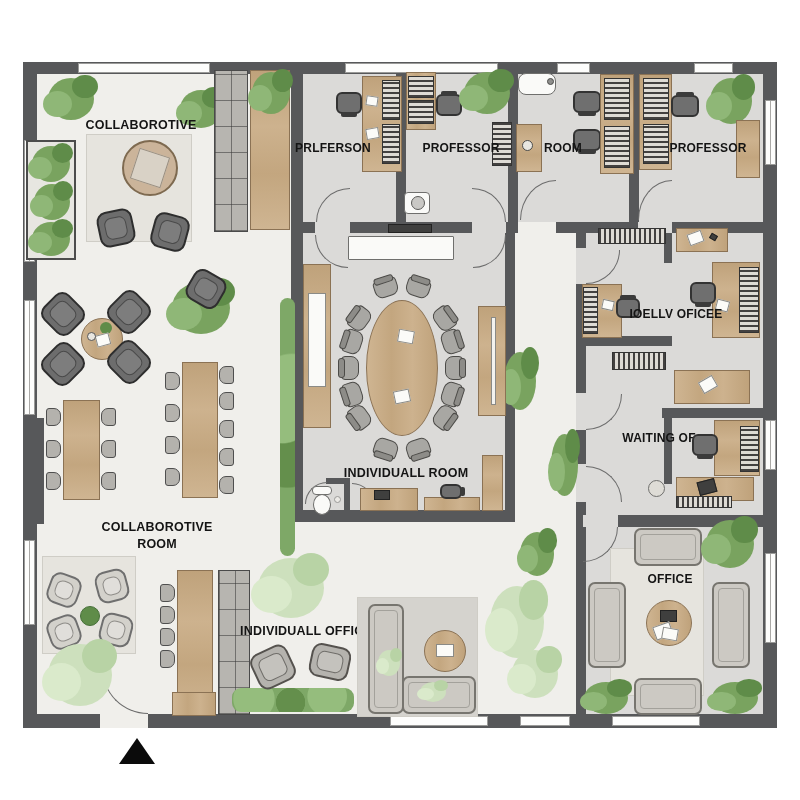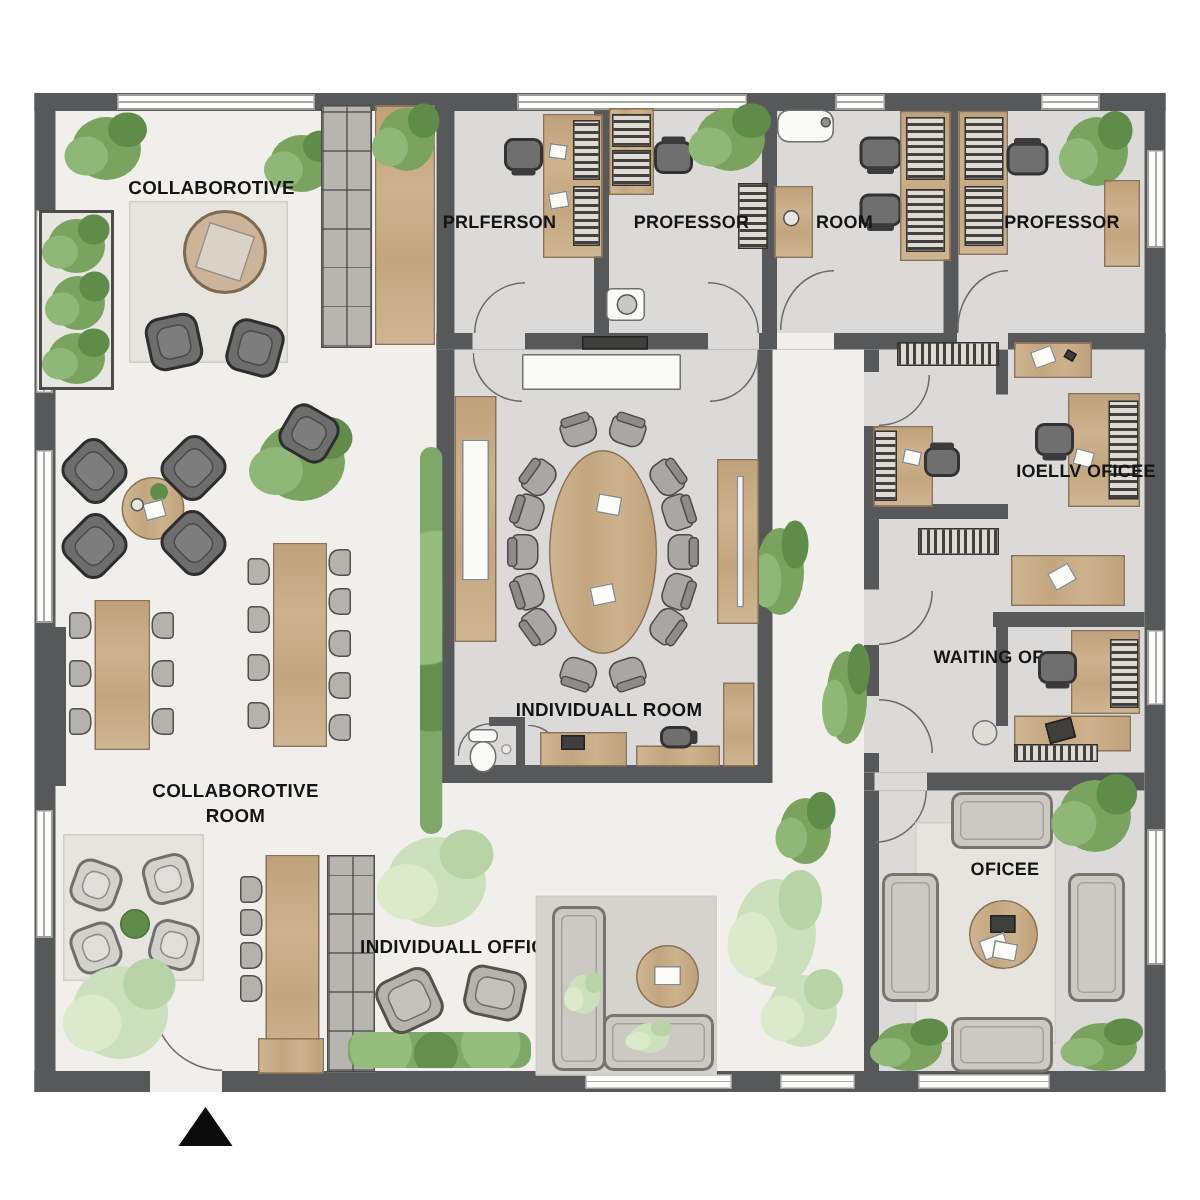--- a/index.html
+++ b/index.html
@@ -312,21 +312,21 @@
 
   <div class="abs wood-v" style="left:582px;top:284px;width:40px;height:54px;"></div>
   <div class="abs shelf" style="left:583px;top:287px;width:15px;height:47px;"></div>
   <div class="abs paper" style="left:602px;top:300px;width:12px;height:10px;transform:rotate(12deg);"></div>
   <div class="abs ochair" style="left:618px;top:296px;width:20px;height:24px;transform:rotate(90deg);"></div>
 
   <div class="abs wood-v" style="left:712px;top:262px;width:48px;height:76px;"></div>
   <div class="abs shelf" style="left:739px;top:267px;width:20px;height:66px;"></div>
   <div class="abs ochair" style="left:692px;top:280px;width:22px;height:26px;transform:rotate(-90deg);"></div>
   <div class="abs paper" style="left:716px;top:300px;width:13px;height:11px;transform:rotate(15deg);"></div>
-  <div class="abs lbl" style="left:676px;top:314px;margin-left:48px;">IOELLV OFICEE</div>
+  <div class="abs lbl" style="left:676px;top:314px;">IOELLV OFICEE</div>
 
   <div class="abs shelf-h" style="left:612px;top:352px;width:54px;height:18px;"></div>
   <div class="abs wood" style="left:674px;top:370px;width:76px;height:34px;"></div>
   <div class="abs paper" style="left:700px;top:378px;width:16px;height:13px;transform:rotate(-30deg);"></div>
   <div class="abs lbl" style="left:659px;top:438px;">WAITING OF</div>
 
   <div class="abs wood-v" style="left:714px;top:420px;width:46px;height:56px;"></div>
   <div class="abs shelf" style="left:740px;top:426px;width:19px;height:46px;"></div>
   <div class="abs ochair" style="left:694px;top:432px;width:22px;height:26px;transform:rotate(-90deg);"></div>
   <div class="abs wood" style="left:676px;top:477px;width:78px;height:24px;"></div>
@@ -339,17 +339,17 @@
   <div class="abs sofa" style="left:588px;top:582px;width:38px;height:86px;"></div>
   <div class="abs sofa" style="left:712px;top:582px;width:38px;height:86px;"></div>
   <div class="abs sofa" style="left:634px;top:678px;width:68px;height:37px;"></div>
   <div class="abs circle wood" style="left:646px;top:600px;width:46px;height:46px;border-radius:50%;"></div>
   <div class="abs dark-obj" style="left:660px;top:610px;width:17px;height:12px;"></div>
   <div class="abs paper" style="left:654px;top:624px;width:18px;height:14px;transform:rotate(-20deg);"></div>
   <div class="abs paper" style="left:662px;top:628px;width:16px;height:12px;transform:rotate(10deg);"></div>
   <div class="abs plant" style="left:706px;top:520px;width:48px;height:48px;"></div>
   <div class="abs plant" style="left:584px;top:682px;width:44px;height:32px;"></div>
   <div class="abs plant" style="left:712px;top:682px;width:46px;height:32px;"></div>
-  <div class="abs lbl" style="left:670px;top:579px;">OFICEE</div>
+  <div class="abs lbl" style="left:670px;top:579px;">OFFICE</div>
 
   <div class="abs tri" style="left:119px;top:738px;"></div>
 
 </div>
 
 </body></html>

